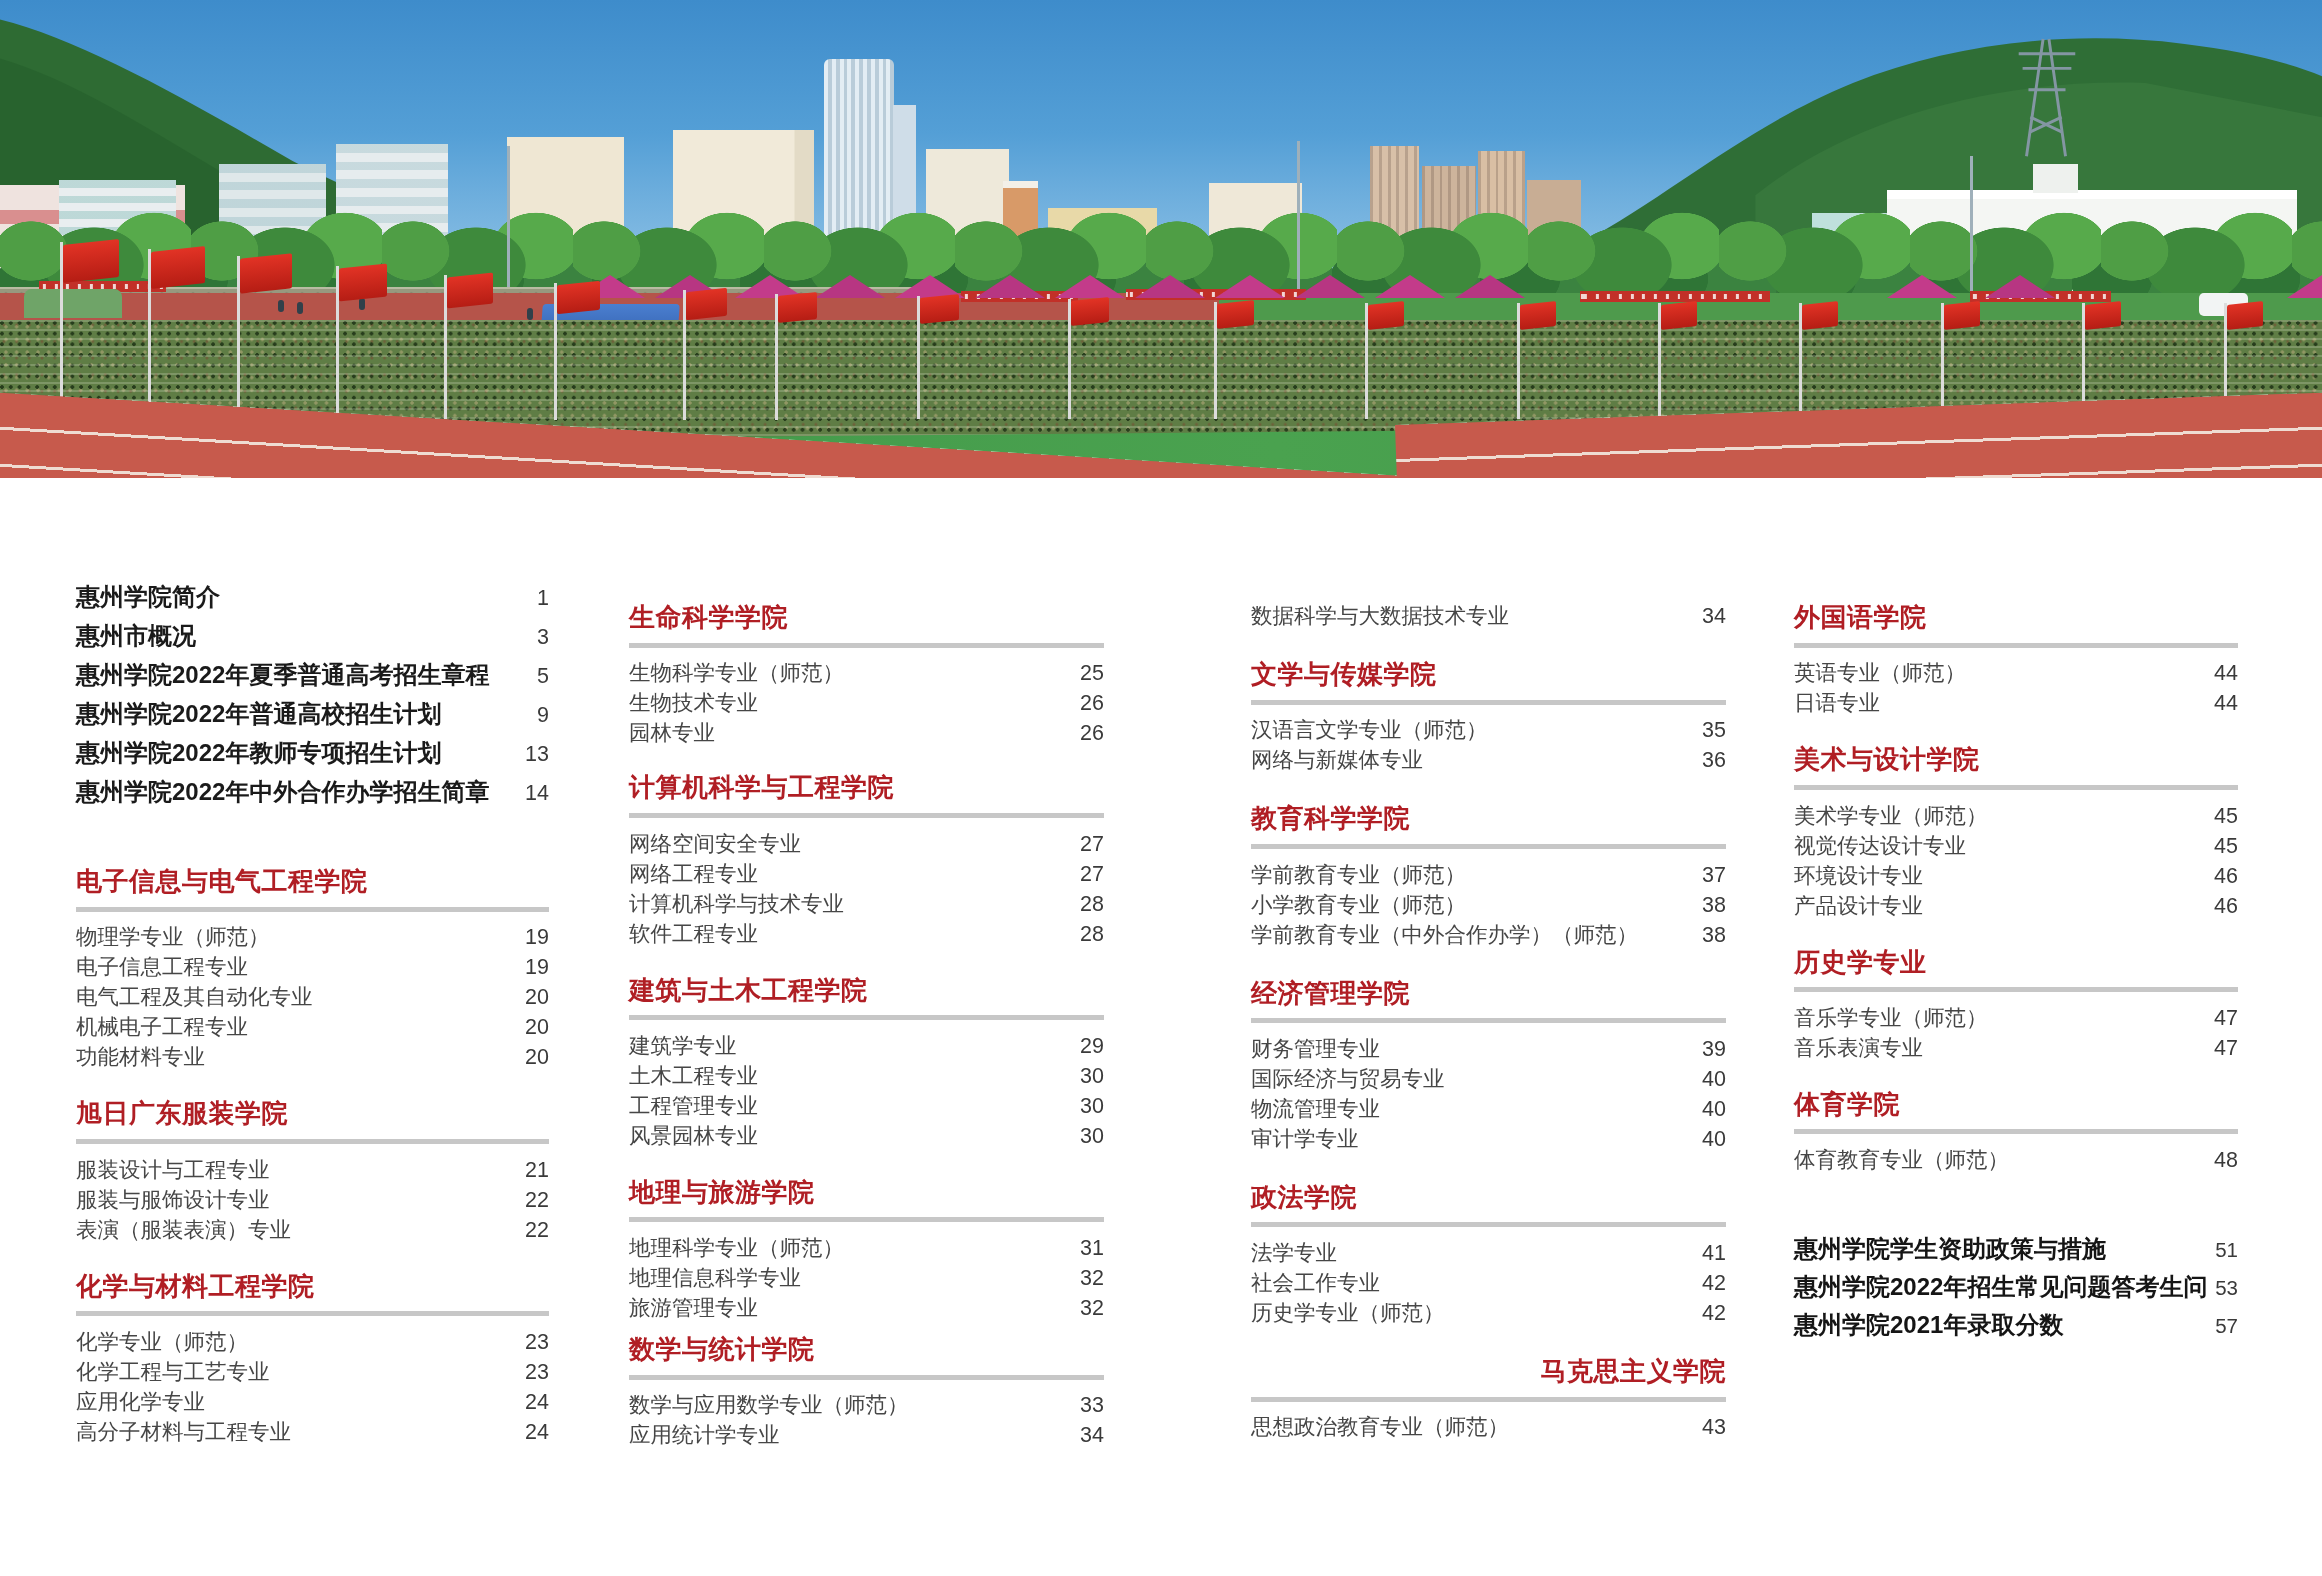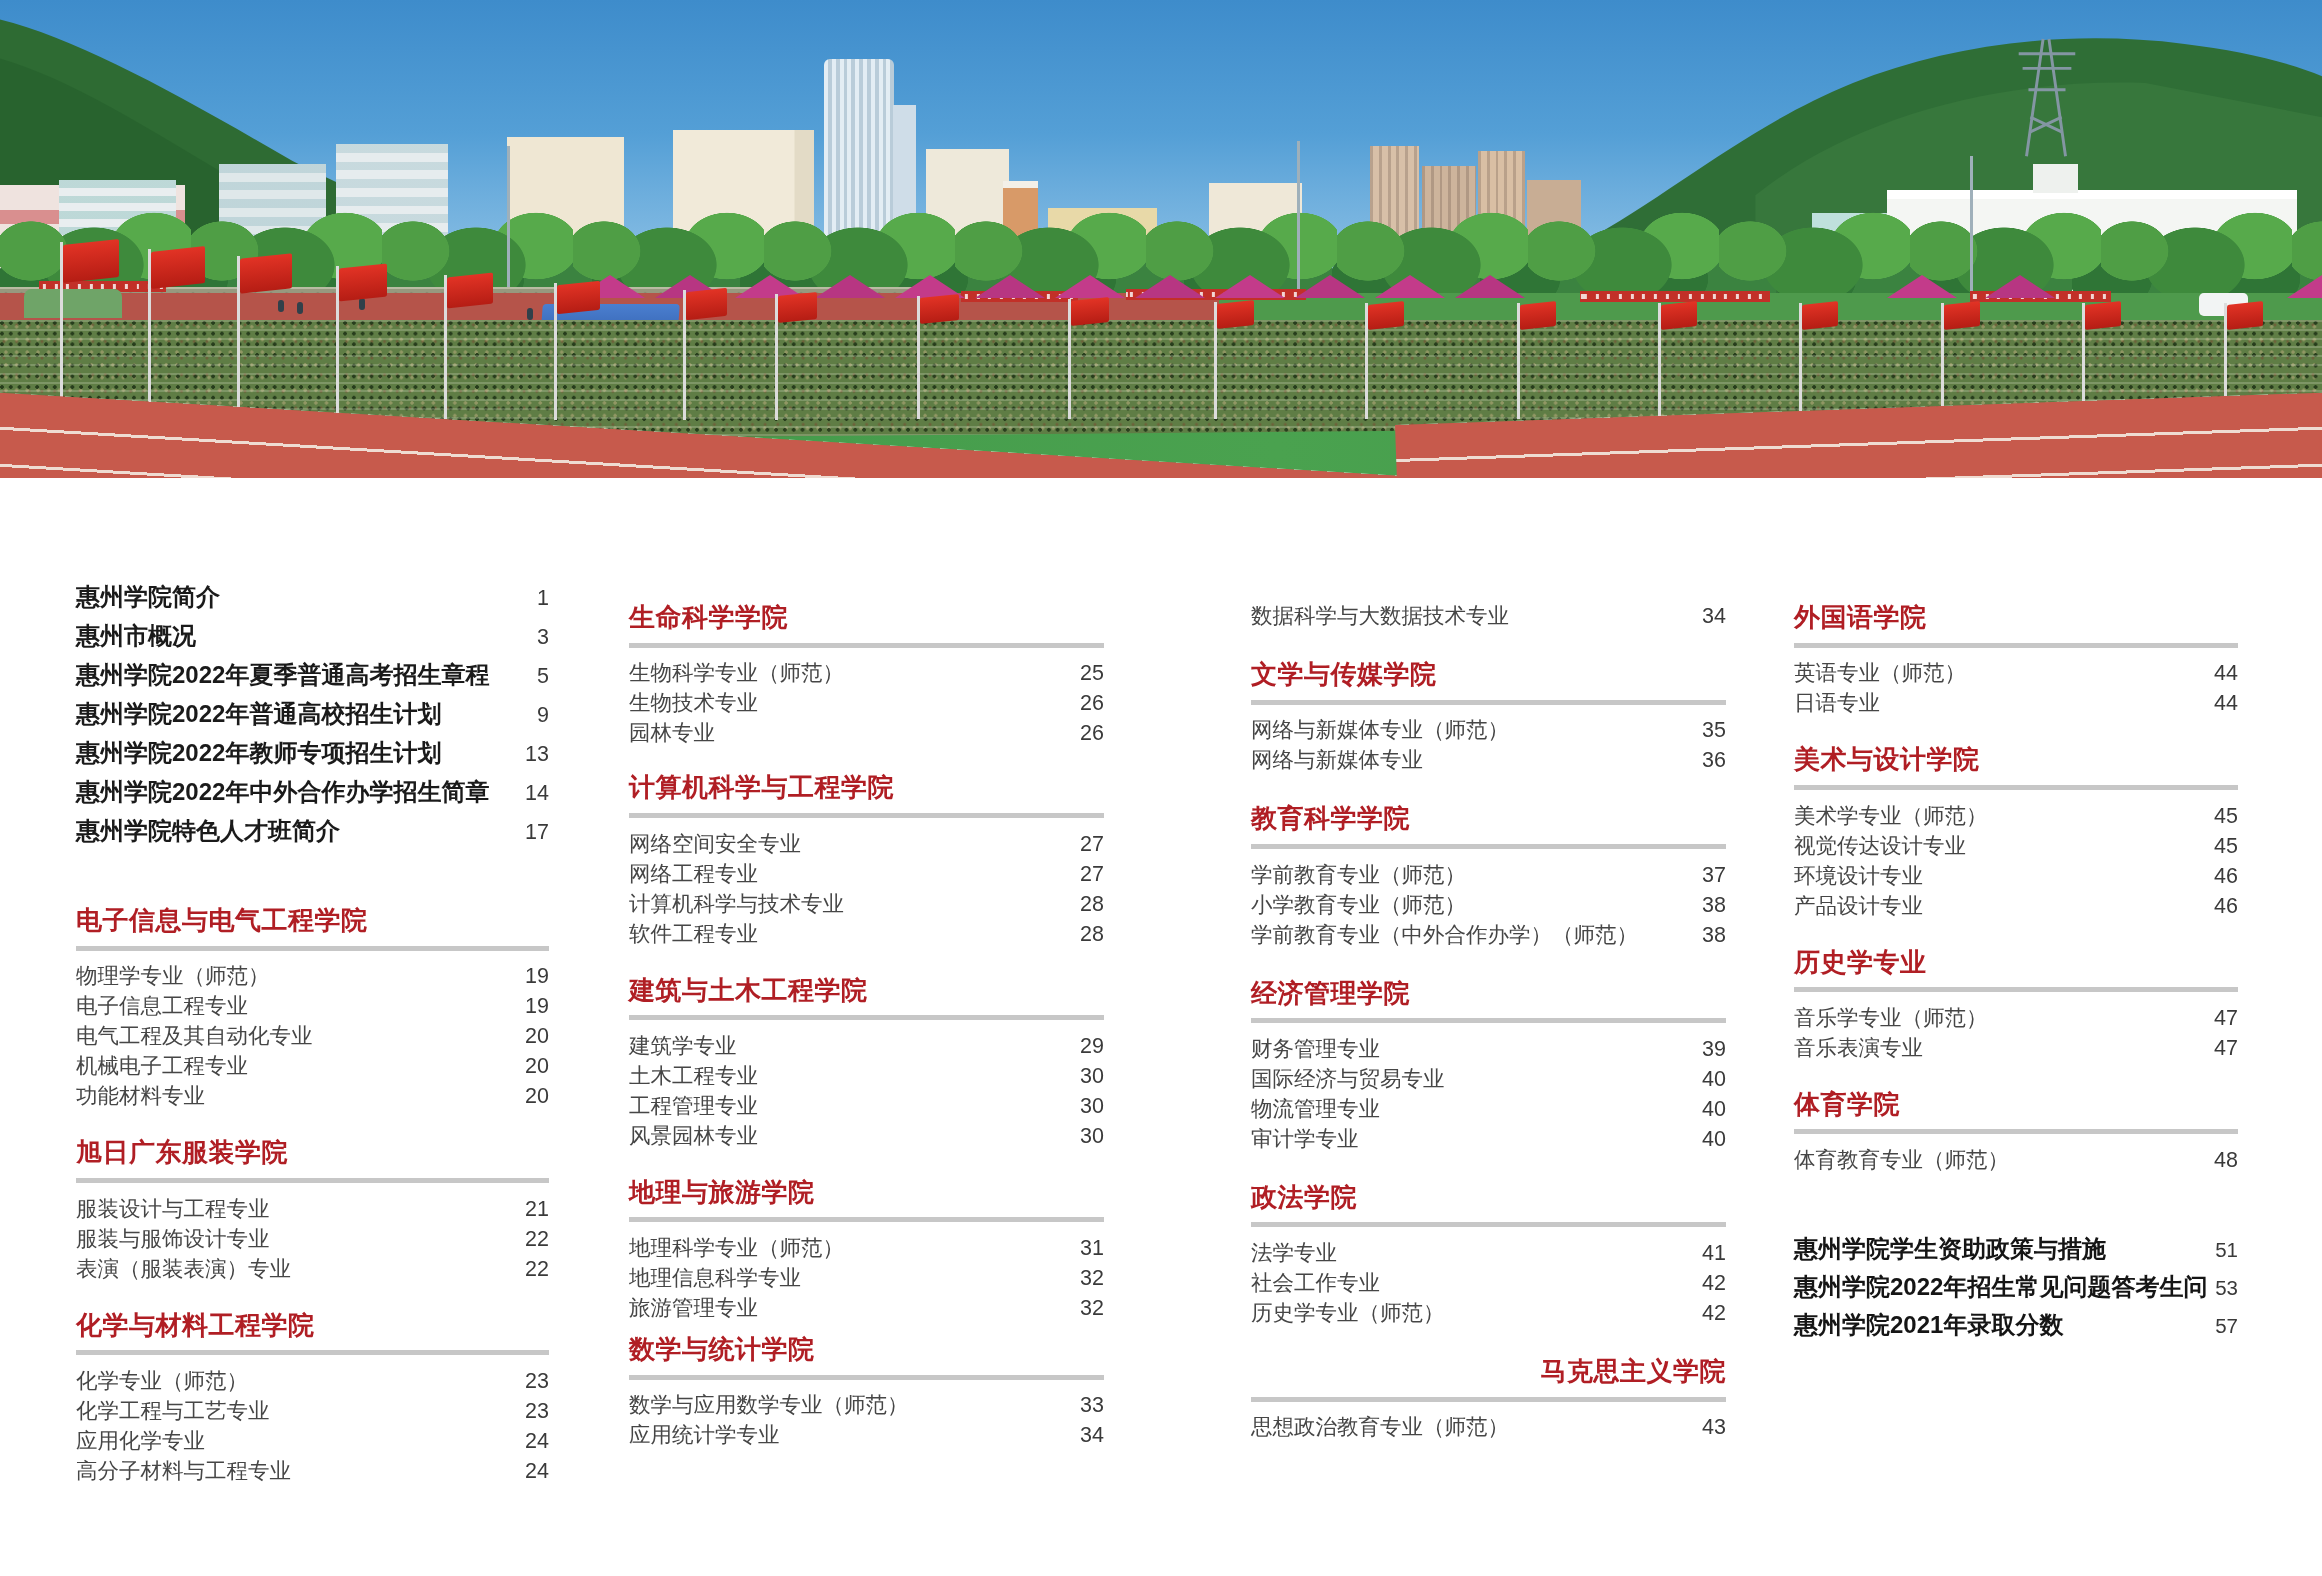--- a/index.html
+++ b/index.html
@@ -233,24 +233,20 @@
           <span class="fi-page">9</span>
         </div>
         <div class="front-item">
           <span class="fi-label">惠州学院2022年教师专项招生计划</span>
           <span class="fi-page">13</span>
         </div>
         <div class="front-item">
           <span class="fi-label">惠州学院2022年中外合作办学招生简章</span>
           <span class="fi-page">14</span>
         </div>
-        <div class="front-item">
-          <span class="fi-label">惠州学院特色人才班简介</span>
-          <span class="fi-page">17</span>
-        </div>
         <section class="sec" style="margin-top: 55px;">
           <h2 class="sec-h">电子信息与电气工程学院</h2>
           <div class="rule"></div>
           <div class="item">
             <span class="it-label">物理学专业（师范）</span>
             <span class="it-page">19</span>
           </div>
           <div class="item">
             <span class="it-label">电子信息工程专业</span>
             <span class="it-page">19</span>
@@ -393,21 +389,21 @@
       </div>
     <div class="col" id="col3" style="left:1251px;top:601px;width:475px;">
         <div class="item">
           <span class="it-label">数据科学与大数据技术专业</span>
           <span class="it-page">34</span>
         </div>
         <section class="sec" style="margin-top: 29px;">
           <h2 class="sec-h">文学与传媒学院</h2>
           <div class="rule"></div>
           <div class="item">
-            <span class="it-label">网络与新媒体专业（师范）</span>
+            <span class="it-label">汉语言文学专业（师范）</span>
             <span class="it-page">35</span>
           </div>
           <div class="item">
             <span class="it-label">网络与新媒体专业</span>
             <span class="it-page">36</span>
           </div>
         </section>
         <section class="sec" style="margin-top: 29px;">
           <h2 class="sec-h">教育科学学院</h2>
           <div class="rule"></div>

